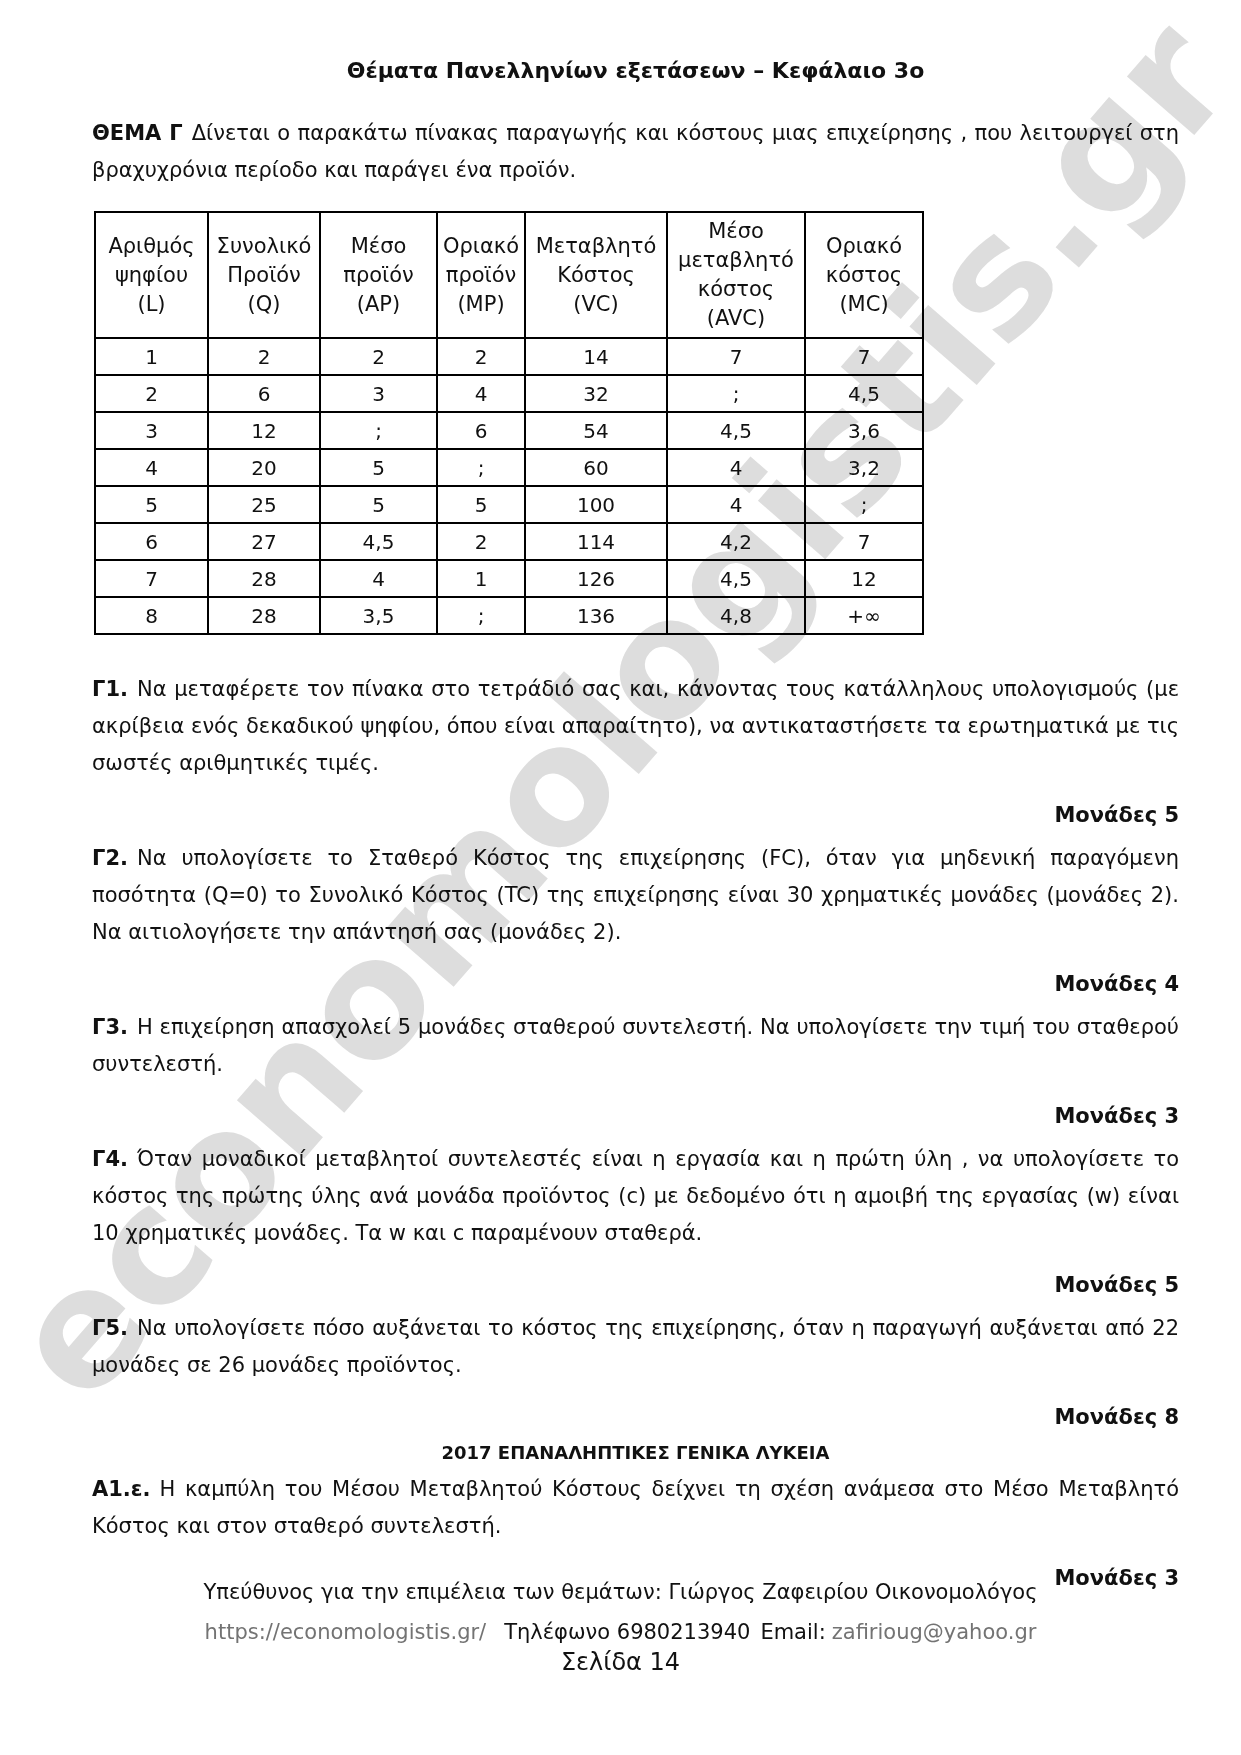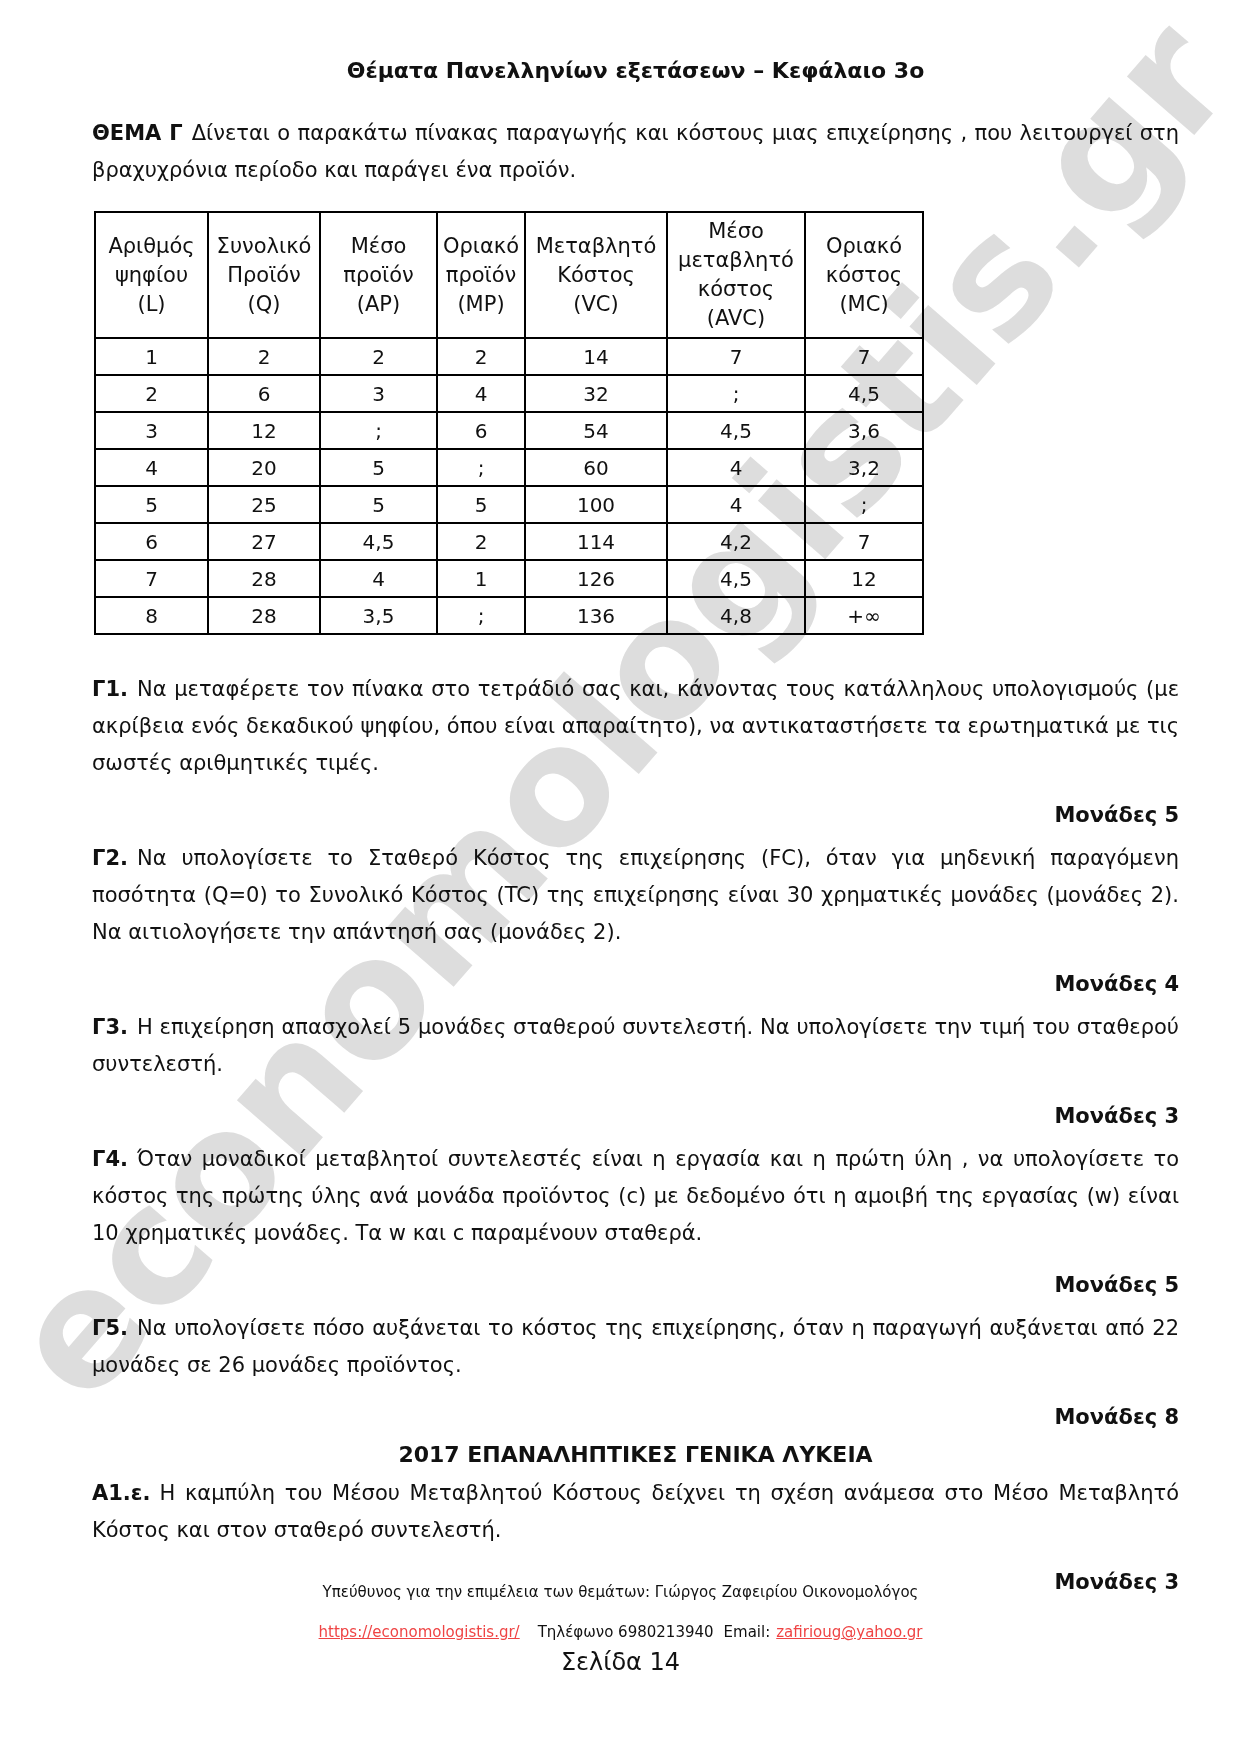--- a/index.html
+++ b/index.html
@@ -73,34 +73,33 @@
     font-size:20px;
     padding:3px 2px;
     height:29px;
   }
   .c0{width:113px}.c1{width:112px}.c2{width:117px}.c3{width:88px}
   .c4{width:142px}.c5{width:138px}.c6{width:118px}
   .questions{margin-top:36px;}
   .section-title{
     text-align:center;
     font-weight:bold;
-    font-size:22px;
+    font-size:18px;
     margin:6px 0 8px 0;
   }
   .footer{
     position:absolute;
     left:0;right:0;top:1572px;
     text-align:center;
-    font-size:15px;
+    font-size:21px;
     line-height:40px;
     z-index:1;
   }
   .footer a{
-    color:#ef4444;
-    text-decoration:underline;
+    color:#737373;
     cursor:pointer;
   }
   .footer .gap{margin:0 10px 0 18px;}
   .footer .gap2{margin-right:6px;}
   .page-number{
     position:absolute;
     left:0;right:0;top:1648px;
     text-align:center;
     font-size:24px;
     z-index:1;

